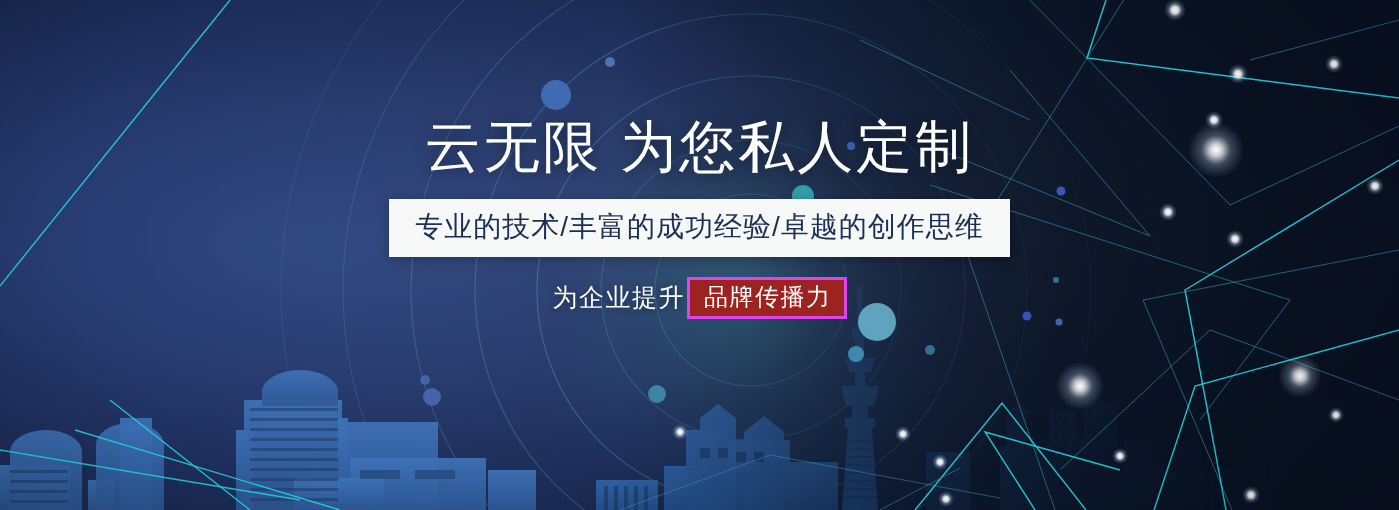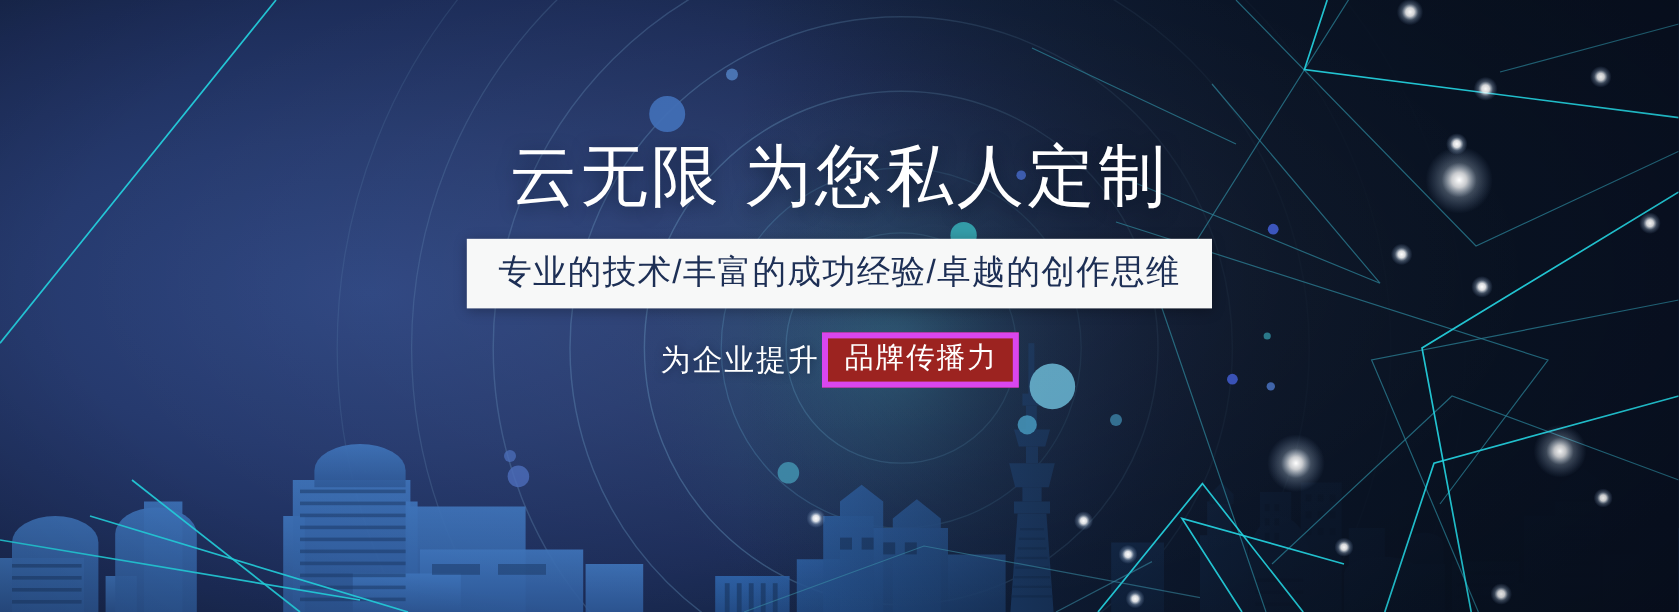--- a/index.html
+++ b/index.html
@@ -87,21 +87,21 @@
     letter-spacing: 1.5px;
     color: #ffffff;
     font-weight: 400;
     text-shadow: 0 1px 7px rgba(5,14,32,0.5);
   }
   .tagline .tag-badge {
     font-size: 24px;
     letter-spacing: 1.5px;
     color: #ffffff;
     background: #9c2320;
-    border: 5px solid #d946ef;
+    border: 3px solid #d946ef;
     padding: 5px 12px 7px 14px;
     font-weight: 500;
     line-height: 1;
   }
 </style>
 </head>
 <body>
 
 <div class="banner">
 

